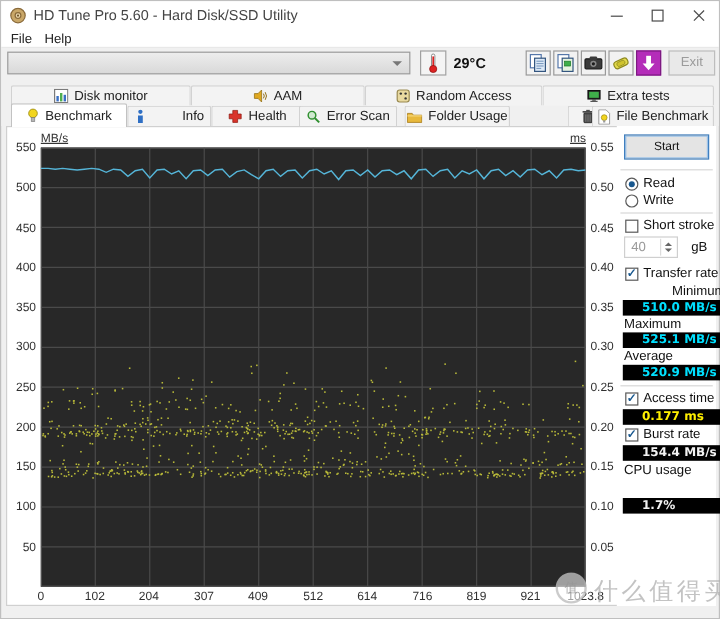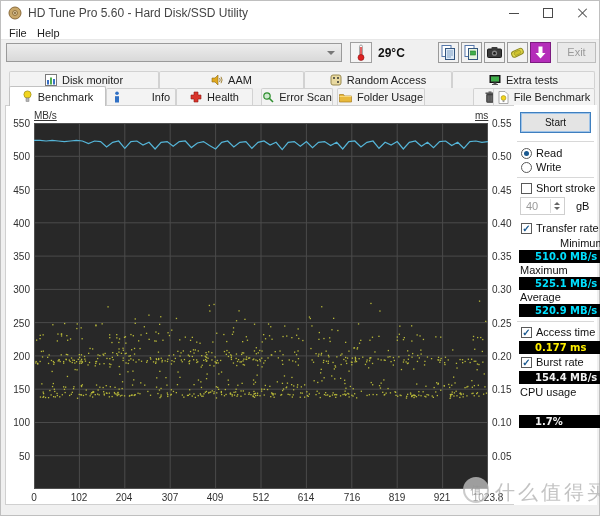--- a/index.html
+++ b/index.html
@@ -198,21 +198,21 @@
           <path d="M3 5.2 h4 v6.3 h-4 z" fill="#2f6fc4"></path>
         </svg>
       <span>Info</span>
     </div>
     <div class="tab tab-front" style="left:175px;width:77px;">
       <svg width="12" height="12" viewBox="0 0 12 12">
           <path d="M4 1 h4 v3 h3 v4 h-3 v3 h-4 v-3 h-3 v-4 h3 z" fill="#d9342b" stroke="#8d1710" stroke-width="0.6"></path>
         </svg>
       <span>Health</span>
     </div>
-    <div class="tab tab-front" style="left:260px;width:72px;">
+    <div class="tab tab-front" style="left:248px;width:82px;">
       <svg width="12" height="12" viewBox="0 0 12 12">
           <circle cx="5" cy="5" r="3.2" fill="#cfe8cf" stroke="#2f8f2f" stroke-width="1.2"></circle>
           <line x1="7.5" y1="7.5" x2="11" y2="11" stroke="#2f8f2f" stroke-width="1.6"></line>
         </svg>
       <span>Error Scan</span>
     </div>
     <div class="tab tab-front" style="left:336px;width:88px;">
       <svg width="13" height="11" viewBox="0 0 13 11">
           <path d="M0.5 2.5 h4 l1 1.5 h7 v6 h-12 z" fill="#e8b93c" stroke="#a87d1e" stroke-width="0.7"></path>
           <path d="M0.5 4.5 h12" stroke="#f6d77a" stroke-width="1"></path>

